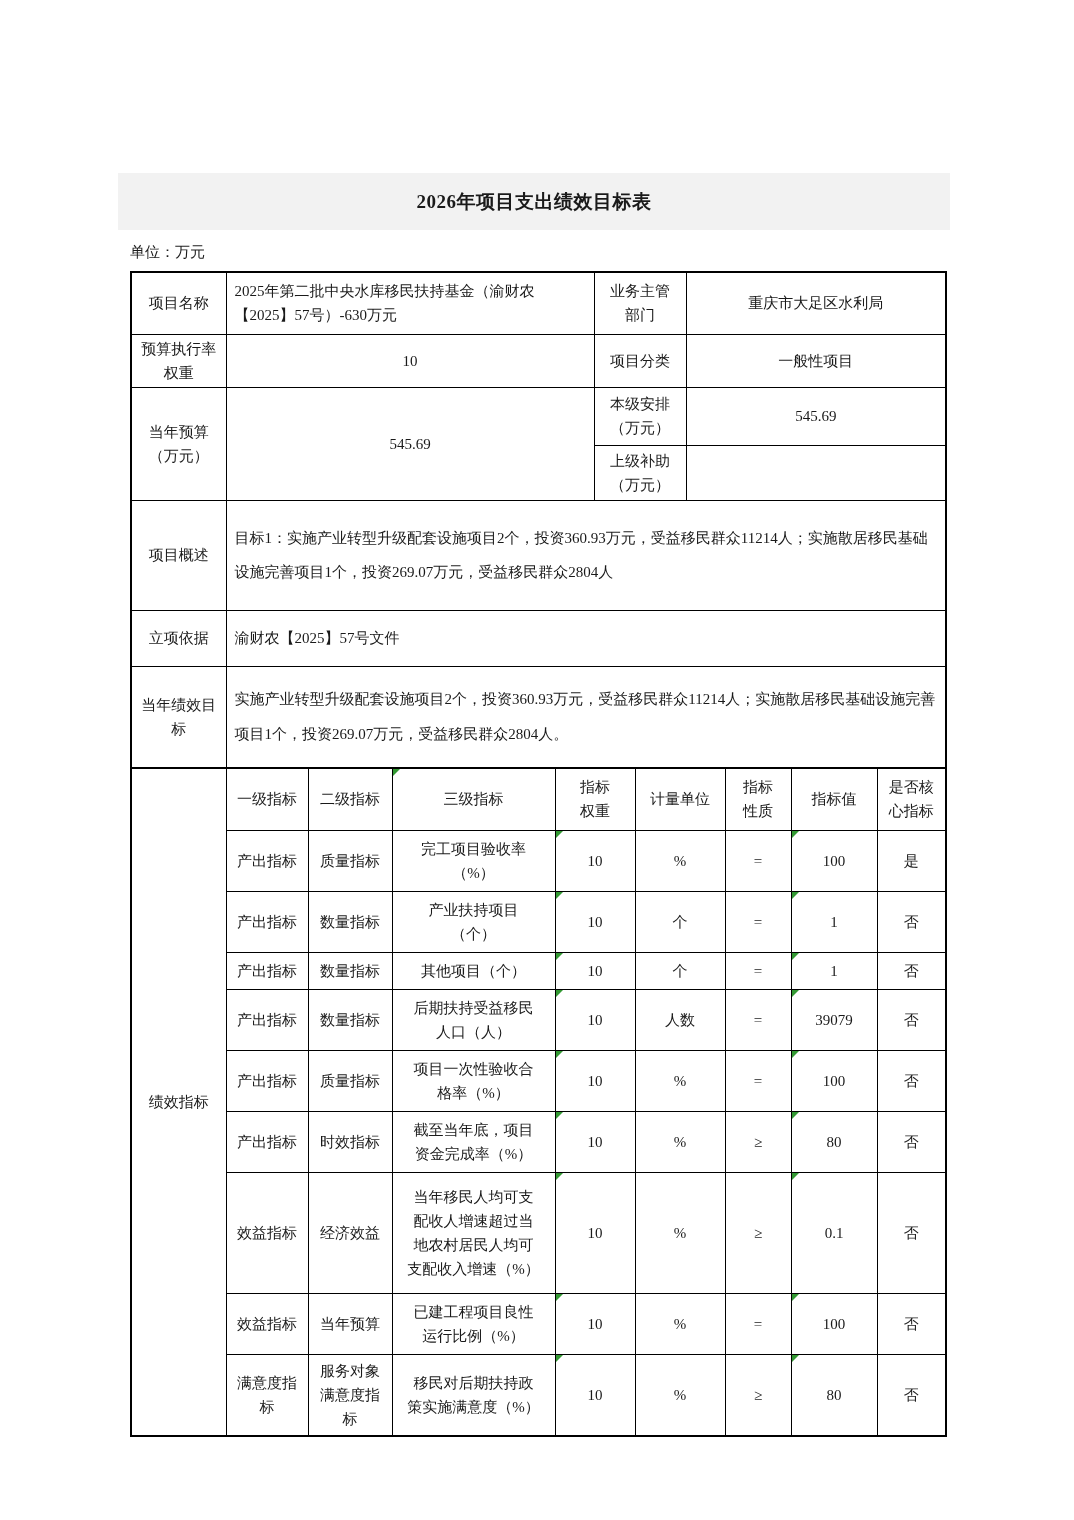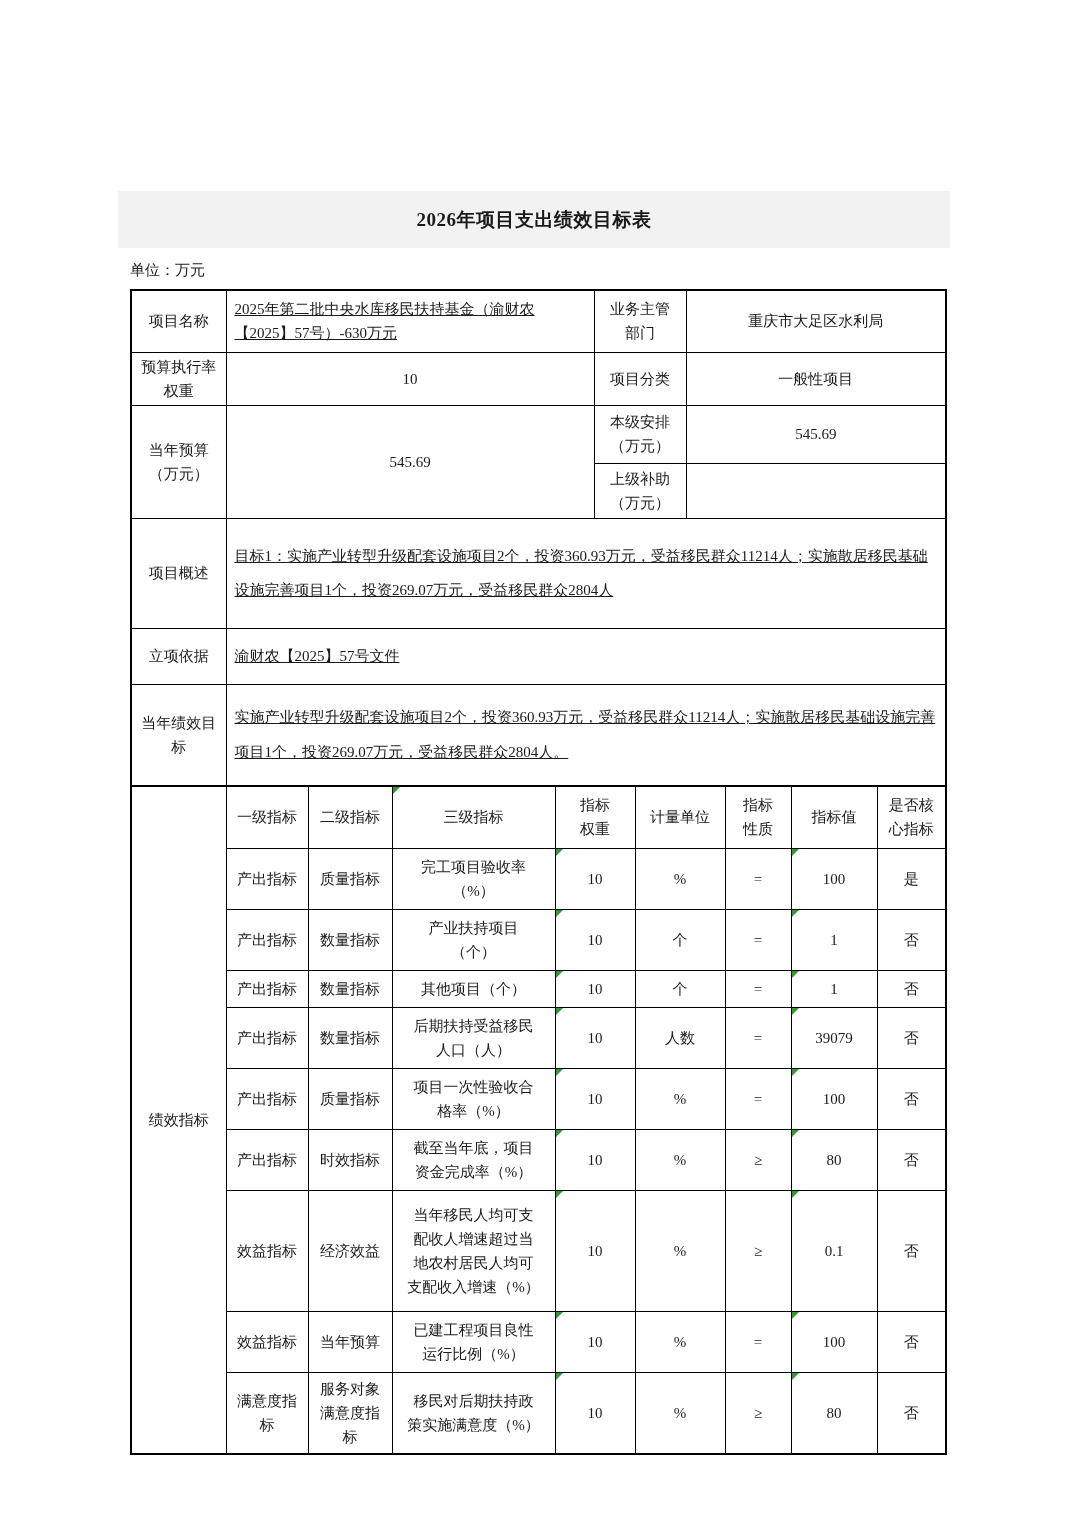--- a/index.html
+++ b/index.html
@@ -1,34 +1,34 @@
 <!DOCTYPE html>
 <html><head>
 <meta charset="utf-8">
 <style>
   html,body { margin:0; padding:0; }
   body {
     width:1074px; height:1520px; background:#ffffff; position:relative;
     font-family:"Liberation Serif","DejaVu Serif",serif; color:#1a1a1a;
   }
-  .content { position:absolute; left:118px; top:191px; width:832px; }
+  .content { position:absolute; left:118px; top:173px; width:832px; }
   .title-band { height:57px; background:#f2f2f2; display:flex; align-items:center; justify-content:center; }
   .doc-title { font-size:19px; font-weight:bold; letter-spacing:0.5px; }
   .meta { margin:9px 0 6px 12px; width:815px; display:flex; justify-content:space-between; align-items:center; font-size:15px; height:26px; }
   .meta-left span { margin-right:0; }
   .meta-left .val { margin-left:16px; }
   table { border-collapse:collapse; margin-left:12px; width:815px; table-layout:fixed; border:2px solid #000; }
   .t2 { margin-top:-2px; }
   td,th {
     border:1px solid #000; font-weight:normal; font-size:15px; text-align:center;
     vertical-align:middle; padding:2px 4px; line-height:1.6; position:relative;
     word-break:break-word; overflow:hidden;
   }
   .pre { white-space:pre-line; }
-  .left { text-align:left; padding:4px 6px 4px 8px;text-decoration:underline; }
+  .left { text-align:left; padding:4px 6px 4px 8px; }
   .tall { line-height:2.3; }
   .l3 { padding:6px 14px; }
   .c2 { padding:4px 8px; }
   .tri {
     position:absolute; top:0; left:0; width:0; height:0;
     border-top:7px solid #339933; border-right:7px solid transparent;
   }
 </style>
 </head>
 <body>

